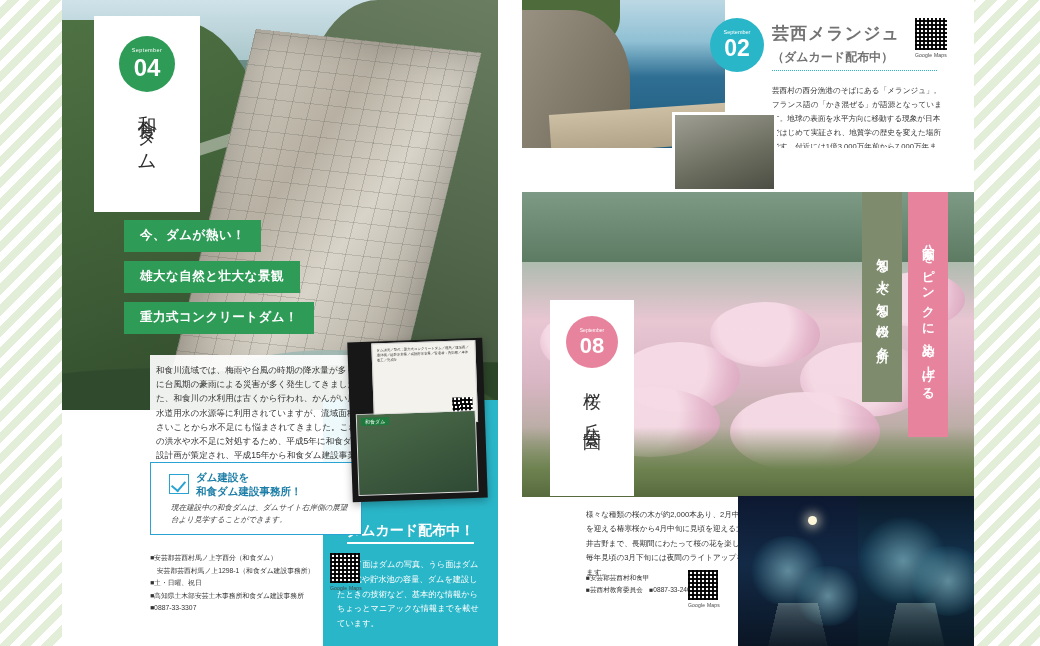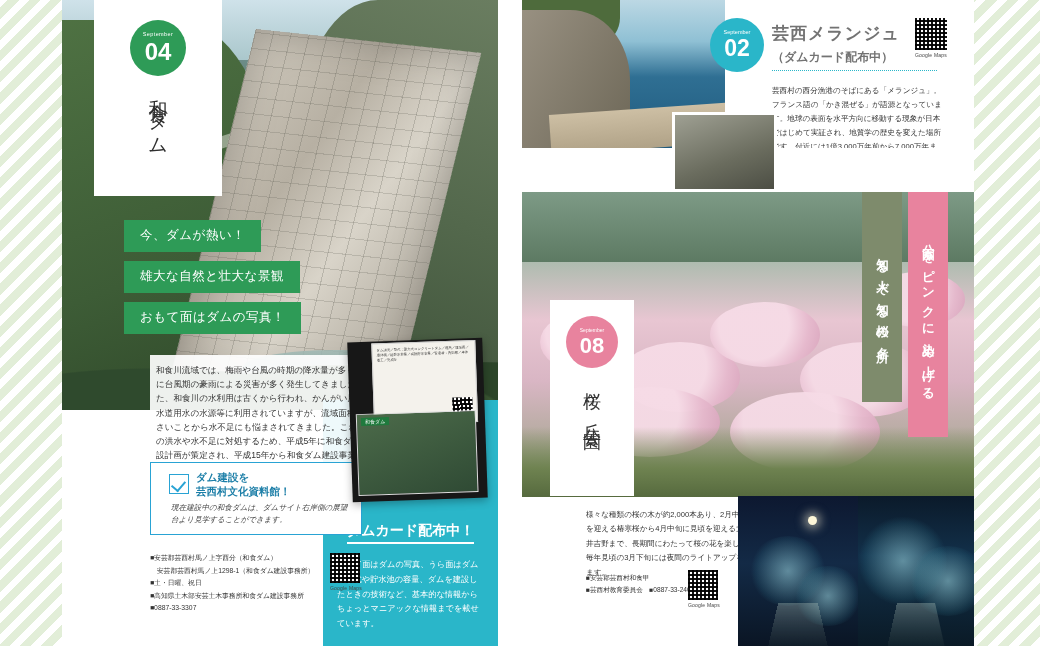--- a/index.html
+++ b/index.html
@@ -77,21 +77,21 @@
   }
   .dam-photo .foliage-bottom {
     position: absolute; left: 0; bottom: -10px; width: 100%; height: 90px;
     background: radial-gradient(ellipse at 20% 100%, #2f4a2d 0 40%, transparent 41%),
                 radial-gradient(ellipse at 60% 110%, #3a5733 0 45%, transparent 46%),
                 radial-gradient(ellipse at 90% 100%, #2c4529 0 45%, transparent 46%);
   }
 
   
   .badge-card {
-    position: absolute; left: 32px; top: 0; width: 128px; height: 196px;
+    position: absolute; left: 32px; top: 16px; width: 106px; height: 196px;
     background: #ffffff; z-index: 5;
   }
   .badge-circle {
     position: absolute; left: 50%; top: 20px; transform: translateX(-50%);
     width: 56px; height: 56px; border-radius: 50%;
     background: #2e9b57; color: #fff; text-align: center;
     display: flex; flex-direction: column; justify-content: center; align-items: center;
     line-height: 1;
   }
   .badge-circle .sub { font-size: 5.5px; letter-spacing: .4px; margin-bottom: 2px; }
@@ -99,21 +99,21 @@
   .badge-vtitle {
     position: absolute; left: 50%; top: 84px; transform: translateX(-50%);
     writing-mode: vertical-rl; font-size: 19px; letter-spacing: 6px;
     color: #2f2f2f; height: 96px; font-weight: 500;
   }
 
   
   .tags { position: absolute; left: 62px; top: 220px; z-index: 6; }
   .tag {
     display: inline-block; background: #2e9b57; color: #fff;
-    font-size: 12.5px; font-weight: normal; padding: 7px 16px 8px 16px;
+    font-size: 12.5px; font-weight: bold; padding: 7px 16px 8px 16px;
     margin-bottom: 9px; letter-spacing: .5px; white-space: nowrap; text-align: right;
   }
   .tag-row { display: block; }
 
   
   .left-body {
     position: absolute; left: 88px; top: 355px; width: 230px;
     background: rgba(255,255,255,0.92); padding: 8px 6px;
     font-size: 8.6px; line-height: 1.65; color: #333; z-index: 6;
   }
@@ -355,31 +355,31 @@
       <div class="badge-circle">
         <span class="sub">September</span>
         <span class="num">04</span>
       </div>
       <div class="badge-vtitle">和食ダム</div>
     </div>
 
     <div class="tags">
       <div class="tag-row"><span class="tag">今、ダムが熱い！</span></div>
       <div class="tag-row"><span class="tag">雄大な自然と壮大な景観</span></div>
-      <div class="tag-row"><span class="tag">おもて面はダムの写真！</span></div>
+      <div class="tag-row"><span class="tag">重力式コンクリートダム！</span></div>
     </div>
 
     <div class="left-body">和食川流域では、梅雨や台風の時期の降水量が多く、特に台風期の豪雨による災害が多く発生してきました。また、和食川の水利用は古くから行われ、かんがい用水、水道用水の水源等に利用されていますが、流域面積が小さいことから水不足にも悩まされてきました。これらの洪水や水不足に対処するため、平成5年に和食ダム建設計画が策定され、平成15年から和食ダム建設事業が始まりました。</div>
 
     <div class="blue-box">
       <div class="hdr">
         <span class="check-icon"></span>
         <span class="t1">
           <span>ダム建設を</span><br>
-          <span>芸西村文化資料館！</span>
+          <span>和食ダム建設事務所！</span>
         </span>
       </div>
       <div class="body">現在建設中の和食ダムは、ダムサイト右岸側の展望台より見学することができます。</div>
     </div>
 
     <div class="left-contact">
       <div>■安芸郡芸西村馬ノ上字西分（和食ダム）</div>
       <div>　安芸郡芸西村馬ノ上1298-1（和食ダム建設事務所）</div>
       <div>■土・日曜、祝日</div>
       <div>■高知県土木部安芸土木事務所和食ダム建設事務所</div>

